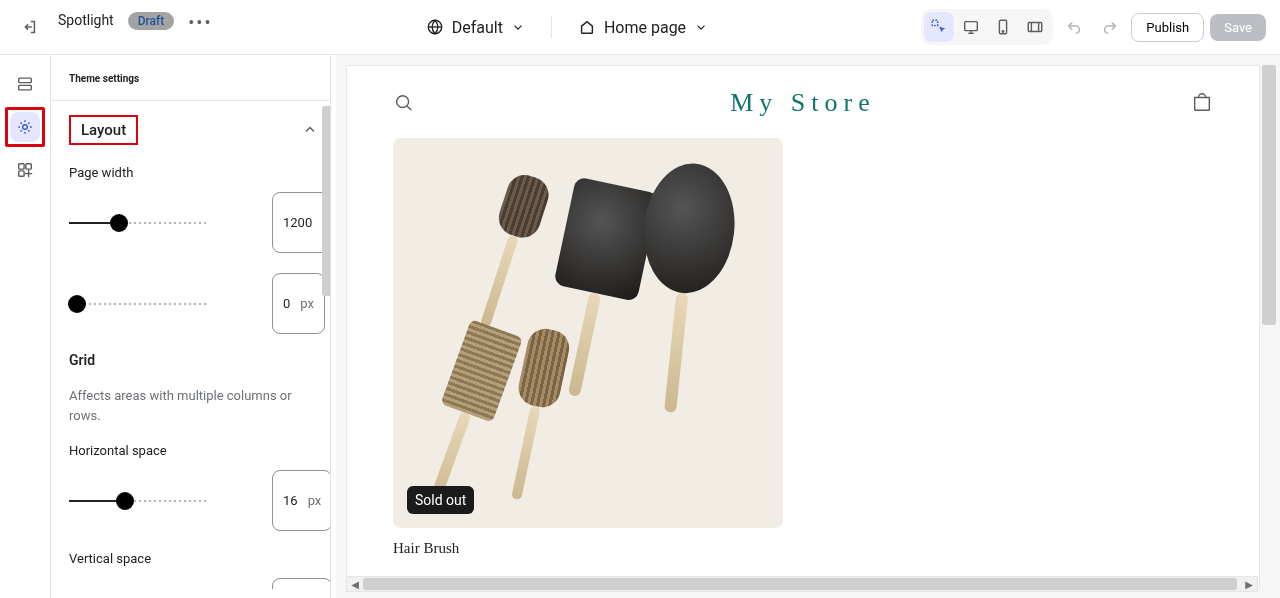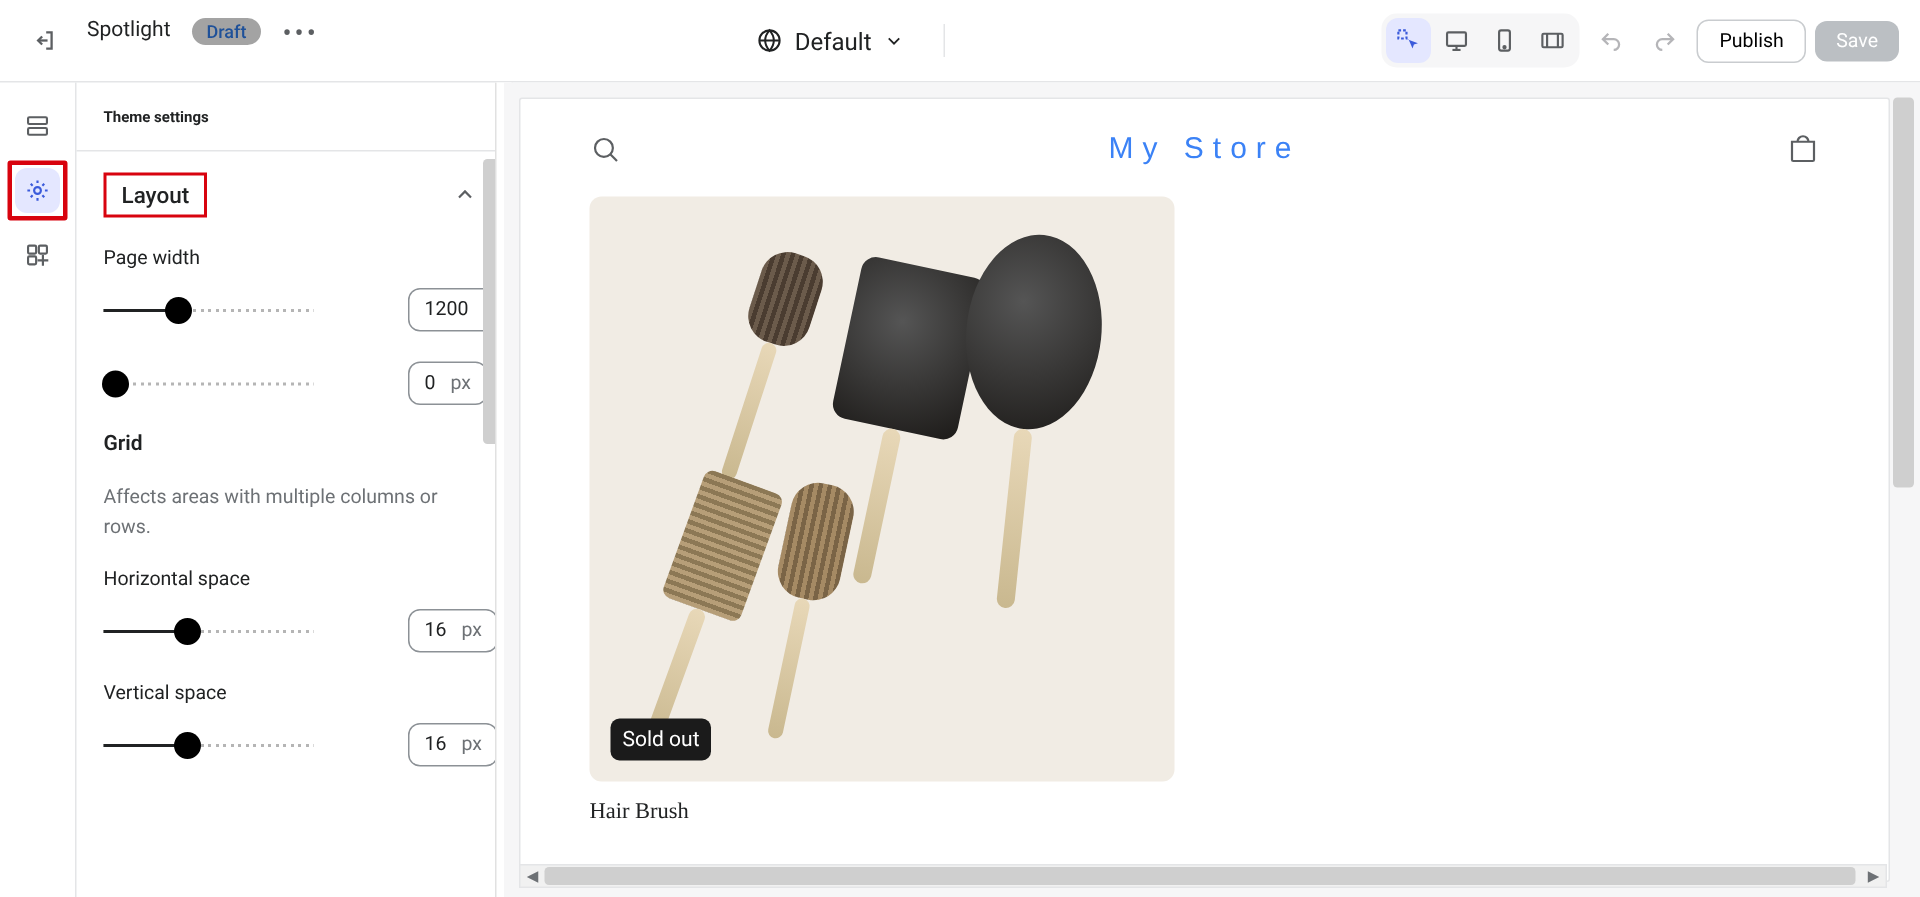--- a/index.html
+++ b/index.html
@@ -38,28 +38,28 @@
   .section-row .title-hl { border:2px solid #d8030e; padding:4px 10px; }
   .setting { padding:6px 18px 2px; }
   .setting-label { font-size:13px; color:#202223; margin-bottom:12px; }
   .setting-sub { font-size:13px; color:#6d7175; line-height:1.5; margin:4px 0 10px; }
   .setting-subhdr { font-size:14px; font-weight:600; margin:10px 0 18px; }
   .slider-row { display:flex; align-items:center; gap:18px; }
   .slider { position:relative; flex:1; height:18px; min-width:140px; }
   .slider-track { position:absolute; top:8px; left:0; right:0; height:2px; background:repeating-linear-gradient(to right, #b5b5b5 0 2px, transparent 2px 5px); }
   .slider-fill { position:absolute; top:8px; left:0; height:2px; background:#202223; }
   .slider-thumb { position:absolute; top:0; width:18px; height:18px; background:#000; border-radius:50%; transform:translateX(-9px); cursor:pointer;}
-  .num-box { border:1px solid #8c9196; border-radius:8px; padding:6px 10px; display:flex; align-items:center; gap:10px; width:80px;margin-left:45px;}
+  .num-box { border:1px solid #8c9196; border-radius:8px; padding:22px 10px; display:flex; align-items:center; gap:10px; width:80px;margin-left:45px;}
   .num-box .val { flex:1; text-align:left; font-size:13px; }
   .num-box .unit { font-size:13px; color:#6d7175; }
 
   .preview { flex:1; position:relative; background:#f6f6f7; }
   .preview-frame { position:absolute; inset:10px 20px 10px 10px; background:#fff; border:1px solid #e4e5e7; border-radius:2px; overflow:hidden;}
   .pv-hdr { display:flex; align-items:center; justify-content:space-between; padding:22px 46px 10px;}
-  .pv-title { font-size:20px; letter-spacing:6px; color:#3b82f6; font-weight:400; font-family: Liberation Sans, sans-serif;}
+  .pv-title { font-size:26px; letter-spacing:6px; color:#0f766e; font-weight:400; font-family: Liberation Serif, serif;}
   .pv-icon { color:#5c5f62; cursor:pointer;}
   .product-card { margin:10px 0 0 46px; width:390px; }
   .product-img { width:390px; height:390px; background:#f1ece4; border-radius:8px; position:relative; overflow:hidden;}
   .sold-badge { position:absolute; left:14px; bottom:14px; background:#1b1b1b; color:#fff; padding:6px 8px; border-radius:6px; font-size:14px;}
   .product-name { margin-top:12px; font-size:15px; color:#202223; font-family:Georgia, serif;}
   .brush { position:absolute; }
   .br-head { background:#3a3530; border-radius:50%; }
   .br-handle { background:linear-gradient(180deg,#e8d8b8,#c9b88f); border-radius:10px; }
   .br-round { background:radial-gradient(circle at 40% 35%, #555, #1c1a18); border-radius:50%; }
 
@@ -94,20 +94,29 @@
           <circle cx="10" cy="10" r="7.5"></circle>
           <path d="M3 10h14"></path>
           <path d="M10 2.5c2.1 2.3 3.2 5 3.2 7.5s-1.1 5.2-3.2 7.5c-2.1-2.3-3.2-5-3.2-7.5S7.9 4.8 10 2.5z"></path>
         </svg>
       <span>Default</span>
       <svg width="14" height="14" viewBox="0 0 20 20" fill="none" stroke="currentColor" stroke-width="1.7">
           <path d="M5 8l5 5 5-5"></path>
         </svg>
     </div>
     <div class="divider-v"></div>
+    <div class="center-item">
+      <svg width="18" height="18" viewBox="0 0 20 20" fill="none" stroke="currentColor" stroke-width="1.6">
+          <path d="M4 9l6-5 6 5v7a1 1 0 0 1-1 1H5a1 1 0 0 1-1-1V9z"></path>
+        </svg>
+      <span>Home page</span>
+      <svg width="14" height="14" viewBox="0 0 20 20" fill="none" stroke="currentColor" stroke-width="1.7">
+          <path d="M5 8l5 5 5-5"></path>
+        </svg>
+    </div>
   </div>
   <div class="right">
     <div class="device-group">
       <div class="device-btn active">
         <svg width="18" height="18" viewBox="0 0 20 20" fill="none" stroke="currentColor" stroke-width="1.6">
             <rect x="2.5" y="2.5" width="6" height="6" stroke-dasharray="2 1.5"></rect>
             <path d="M9 9l8 3-3 1-1 3-3-7z" fill="currentColor" stroke="none"></path>
           </svg>
       </div>
       <div class="device-btn">

